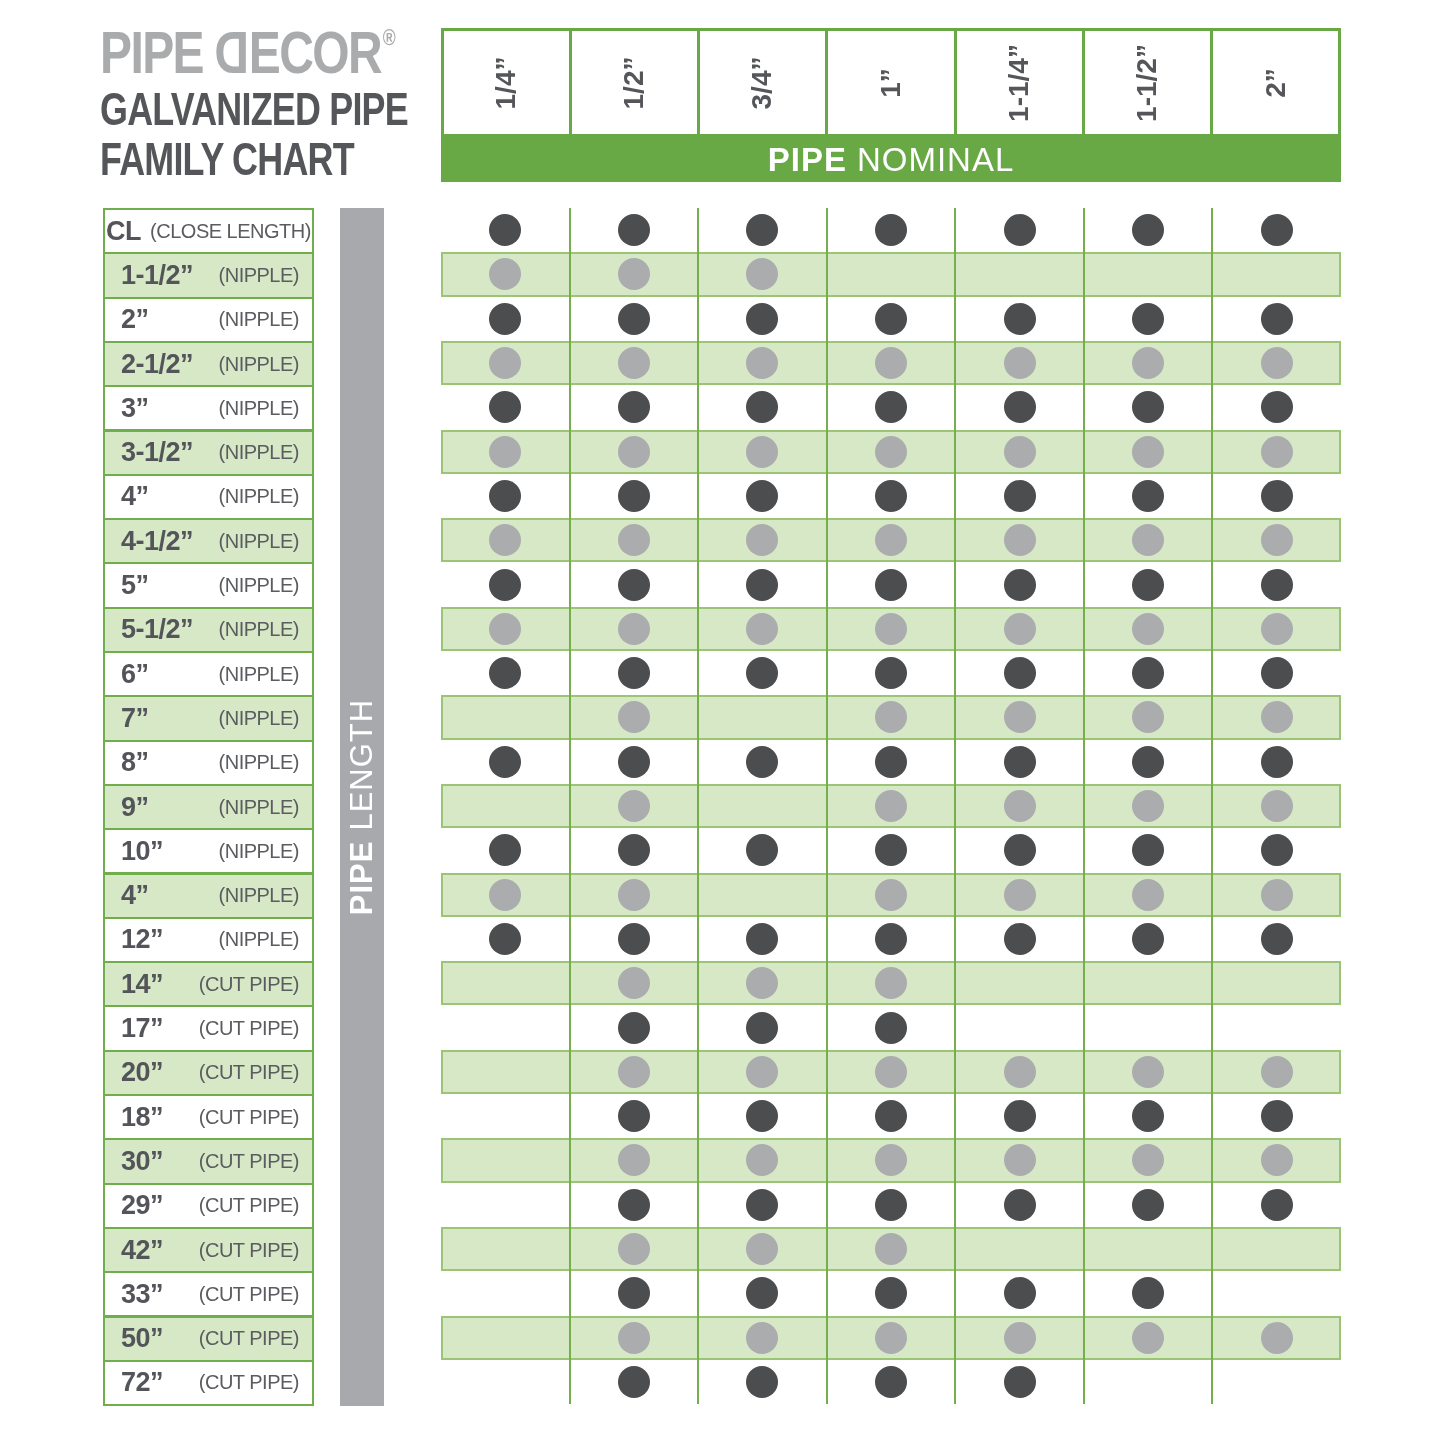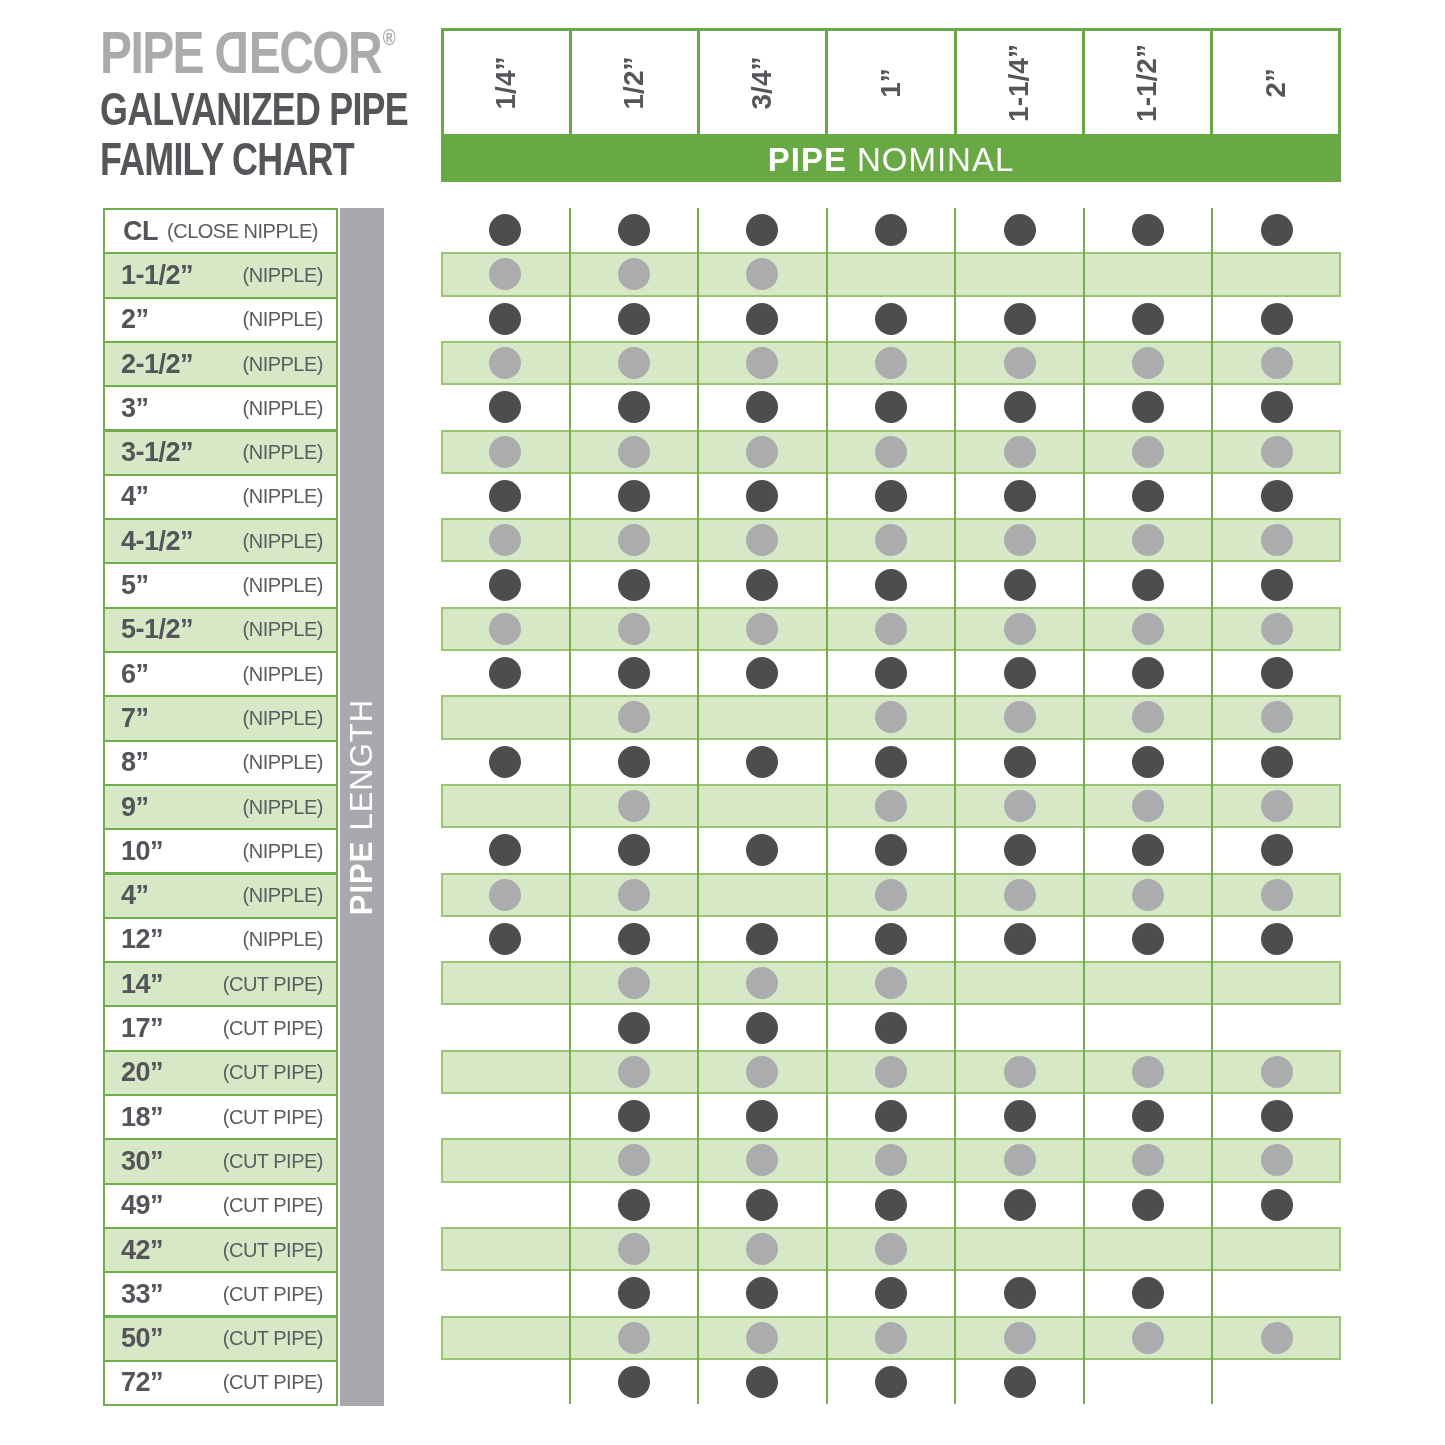--- a/index.html
+++ b/index.html
@@ -36,21 +36,21 @@
   .nominal-band{
     position:absolute;left:441px;top:137px;width:900px;height:45px;background:#69a945;
     display:flex;align-items:center;justify-content:center;
     color:#ffffff;font-size:33px;letter-spacing:1px;white-space:nowrap;
   }
   .band-bold{font-weight:bold;margin-right:10px;}
   .band-rest{font-weight:normal;}
   
   .row-labels{position:absolute;left:103px;top:208px;width:235px;height:1197px;}
   .label-cell{
-    position:absolute;left:0;width:235px;height:46.3px;box-sizing:border-box;
+    position:absolute;left:0;width:211px;height:46.3px;box-sizing:border-box;
     border:2px solid #6fae4a;background:#ffffff;
     display:flex;align-items:center;justify-content:space-between;
     padding:0 13px 0 16px;
   }
   .label-cell.green{background:#d7e8c6;}
   .label-cell.center{justify-content:center;gap:9px;padding:0;}
   .lbl-size{font-size:27px;font-weight:bold;color:#54555a;letter-spacing:-0.5px;}
   .lbl-type{font-size:20px;font-weight:normal;color:#5b5c60;letter-spacing:-0.5px;}
   
   .length-bar{
@@ -109,21 +109,21 @@
     </div>
 
   <div class="nominal-band">
     <span class="band-bold">PIPE</span>
     <span class="band-rest">NOMINAL</span>
   </div>
 
   <div class="row-labels" id="row-labels">
       <div class="label-cell center" style="top: 0px;">
         <span class="lbl-size">CL</span>
-        <span class="lbl-type">(CLOSE NIPPLE)</span>
+        <span class="lbl-type">(CLOSE LENGTH)</span>
       </div>
       <div class="label-cell green" style="top: 44.3px;">
         <span class="lbl-size">1-1/2”</span>
         <span class="lbl-type">(NIPPLE)</span>
       </div>
       <div class="label-cell" style="top: 88.6px;">
         <span class="lbl-size">2”</span>
         <span class="lbl-type">(NIPPLE)</span>
       </div>
       <div class="label-cell green" style="top: 132.9px;">
@@ -196,21 +196,21 @@
       </div>
       <div class="label-cell" style="top: 886px;">
         <span class="lbl-size">18”</span>
         <span class="lbl-type">(CUT PIPE)</span>
       </div>
       <div class="label-cell green" style="top: 930.3px;">
         <span class="lbl-size">30”</span>
         <span class="lbl-type">(CUT PIPE)</span>
       </div>
       <div class="label-cell" style="top: 974.6px;">
-        <span class="lbl-size">49”</span>
+        <span class="lbl-size">29”</span>
         <span class="lbl-type">(CUT PIPE)</span>
       </div>
       <div class="label-cell green" style="top: 1018.9px;">
         <span class="lbl-size">42”</span>
         <span class="lbl-type">(CUT PIPE)</span>
       </div>
       <div class="label-cell" style="top: 1063.2px;">
         <span class="lbl-size">33”</span>
         <span class="lbl-type">(CUT PIPE)</span>
       </div>

